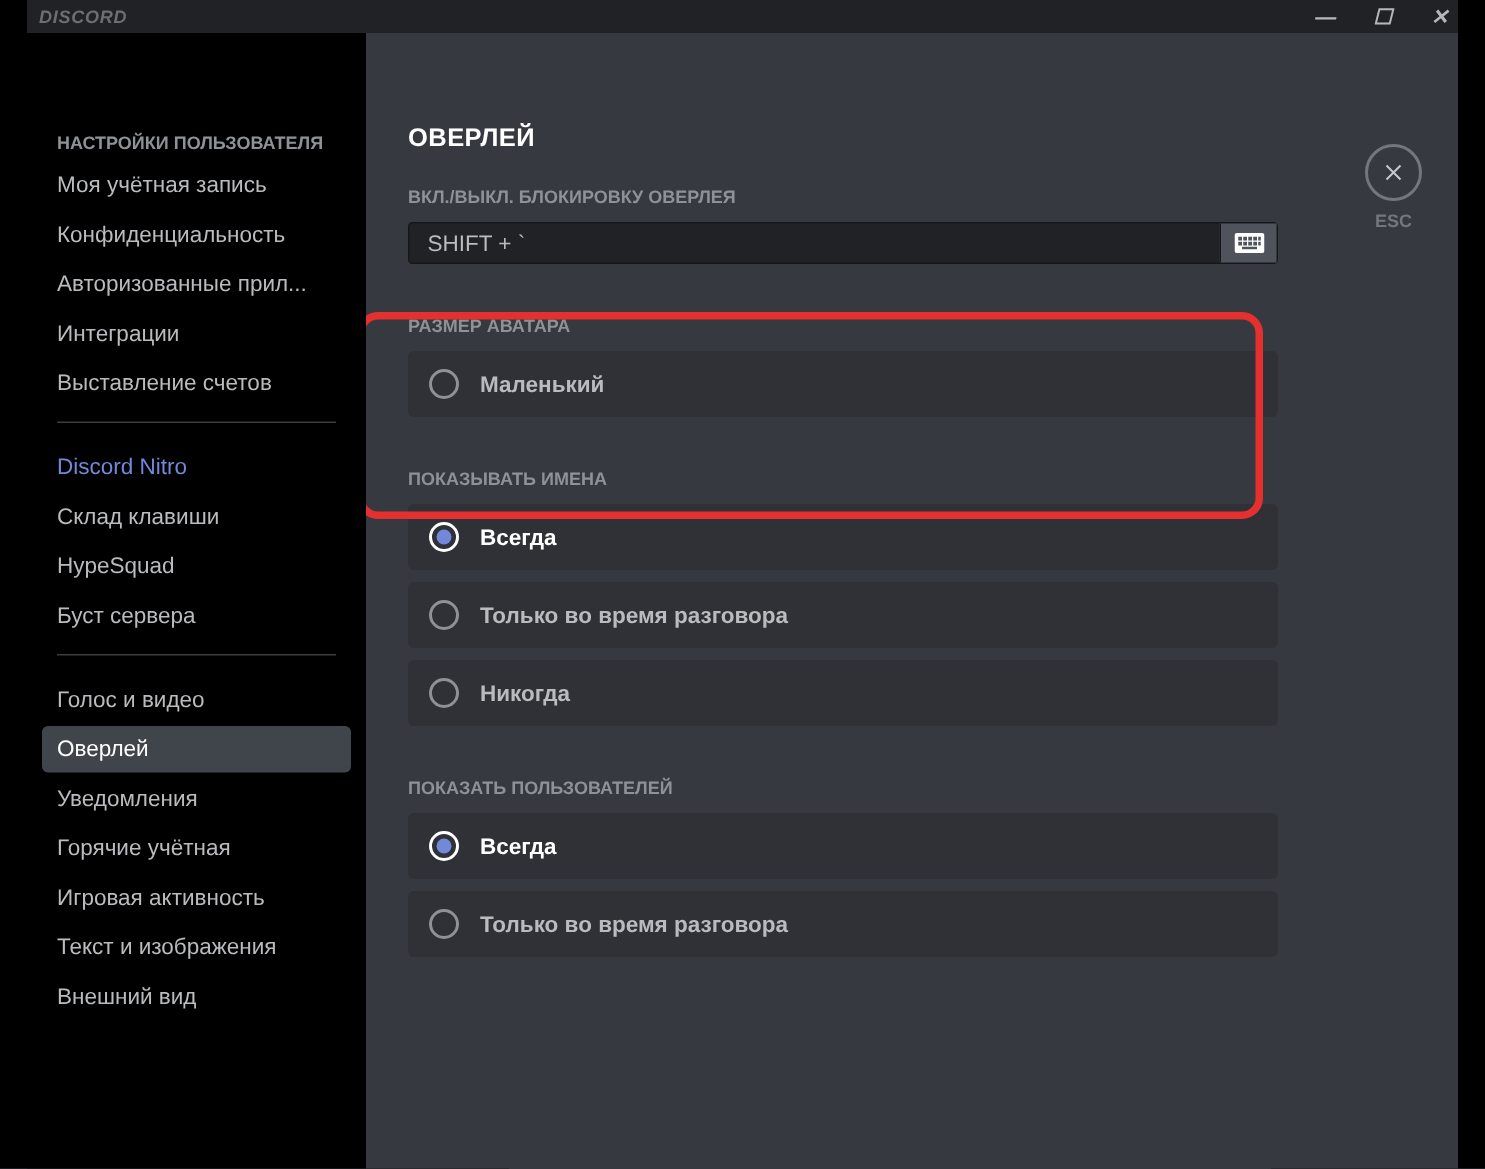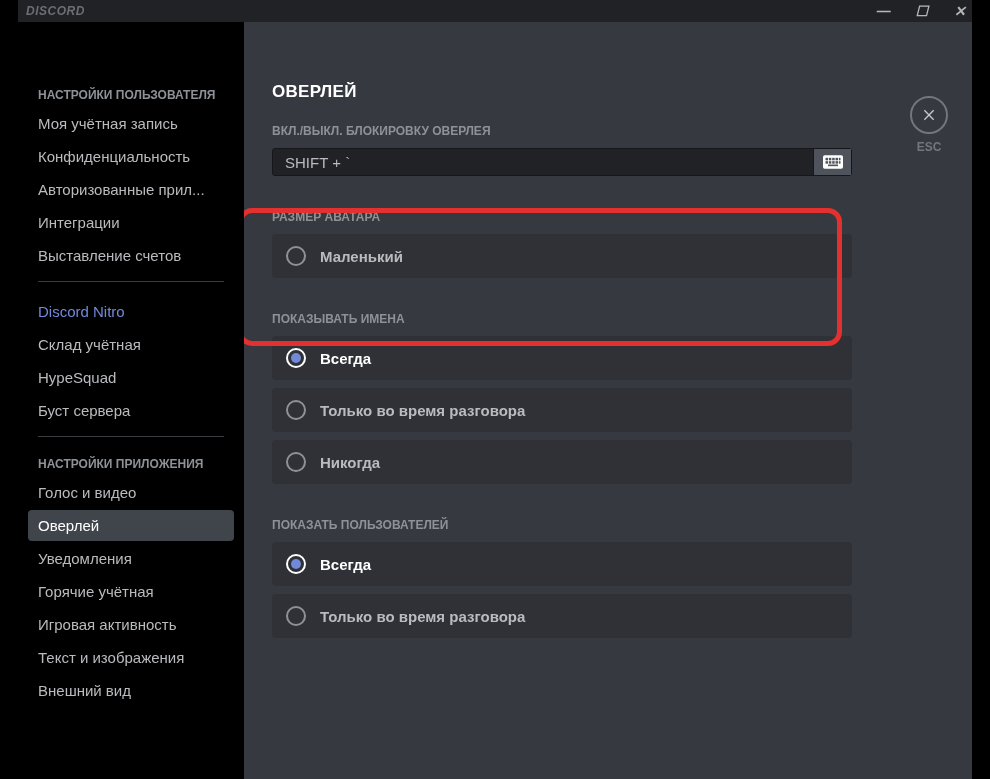--- a/index.html
+++ b/index.html
@@ -208,25 +208,24 @@
   <div class="body">
     <div class="sidebar">
       <div class="sidebar-header">НАСТРОЙКИ ПОЛЬЗОВАТЕЛЯ</div>
       <div class="sidebar-item">Моя учётная запись</div>
       <div class="sidebar-item">Конфиденциальность</div>
       <div class="sidebar-item">Авторизованные прил...</div>
       <div class="sidebar-item">Интеграции</div>
       <div class="sidebar-item">Выставление счетов</div>
       <div class="sidebar-sep"></div>
       <div class="sidebar-item nitro">Discord Nitro</div>
-      <div class="sidebar-item">Склад учётная</div>
+      <div class="sidebar-item">Склад клавиши</div>
       <div class="sidebar-item">HypeSquad</div>
       <div class="sidebar-item">Буст сервера</div>
       <div class="sidebar-sep"></div>
-      <div class="sidebar-header">НАСТРОЙКИ ПРИЛОЖЕНИЯ</div>
       <div class="sidebar-item">Голос и видео</div>
       <div class="sidebar-item active">Оверлей</div>
       <div class="sidebar-item">Уведомления</div>
       <div class="sidebar-item">Горячие учётная</div>
       <div class="sidebar-item">Игровая активность</div>
       <div class="sidebar-item">Текст и изображения</div>
       <div class="sidebar-item">Внешний вид</div>
     </div>
 
     <div class="content">

